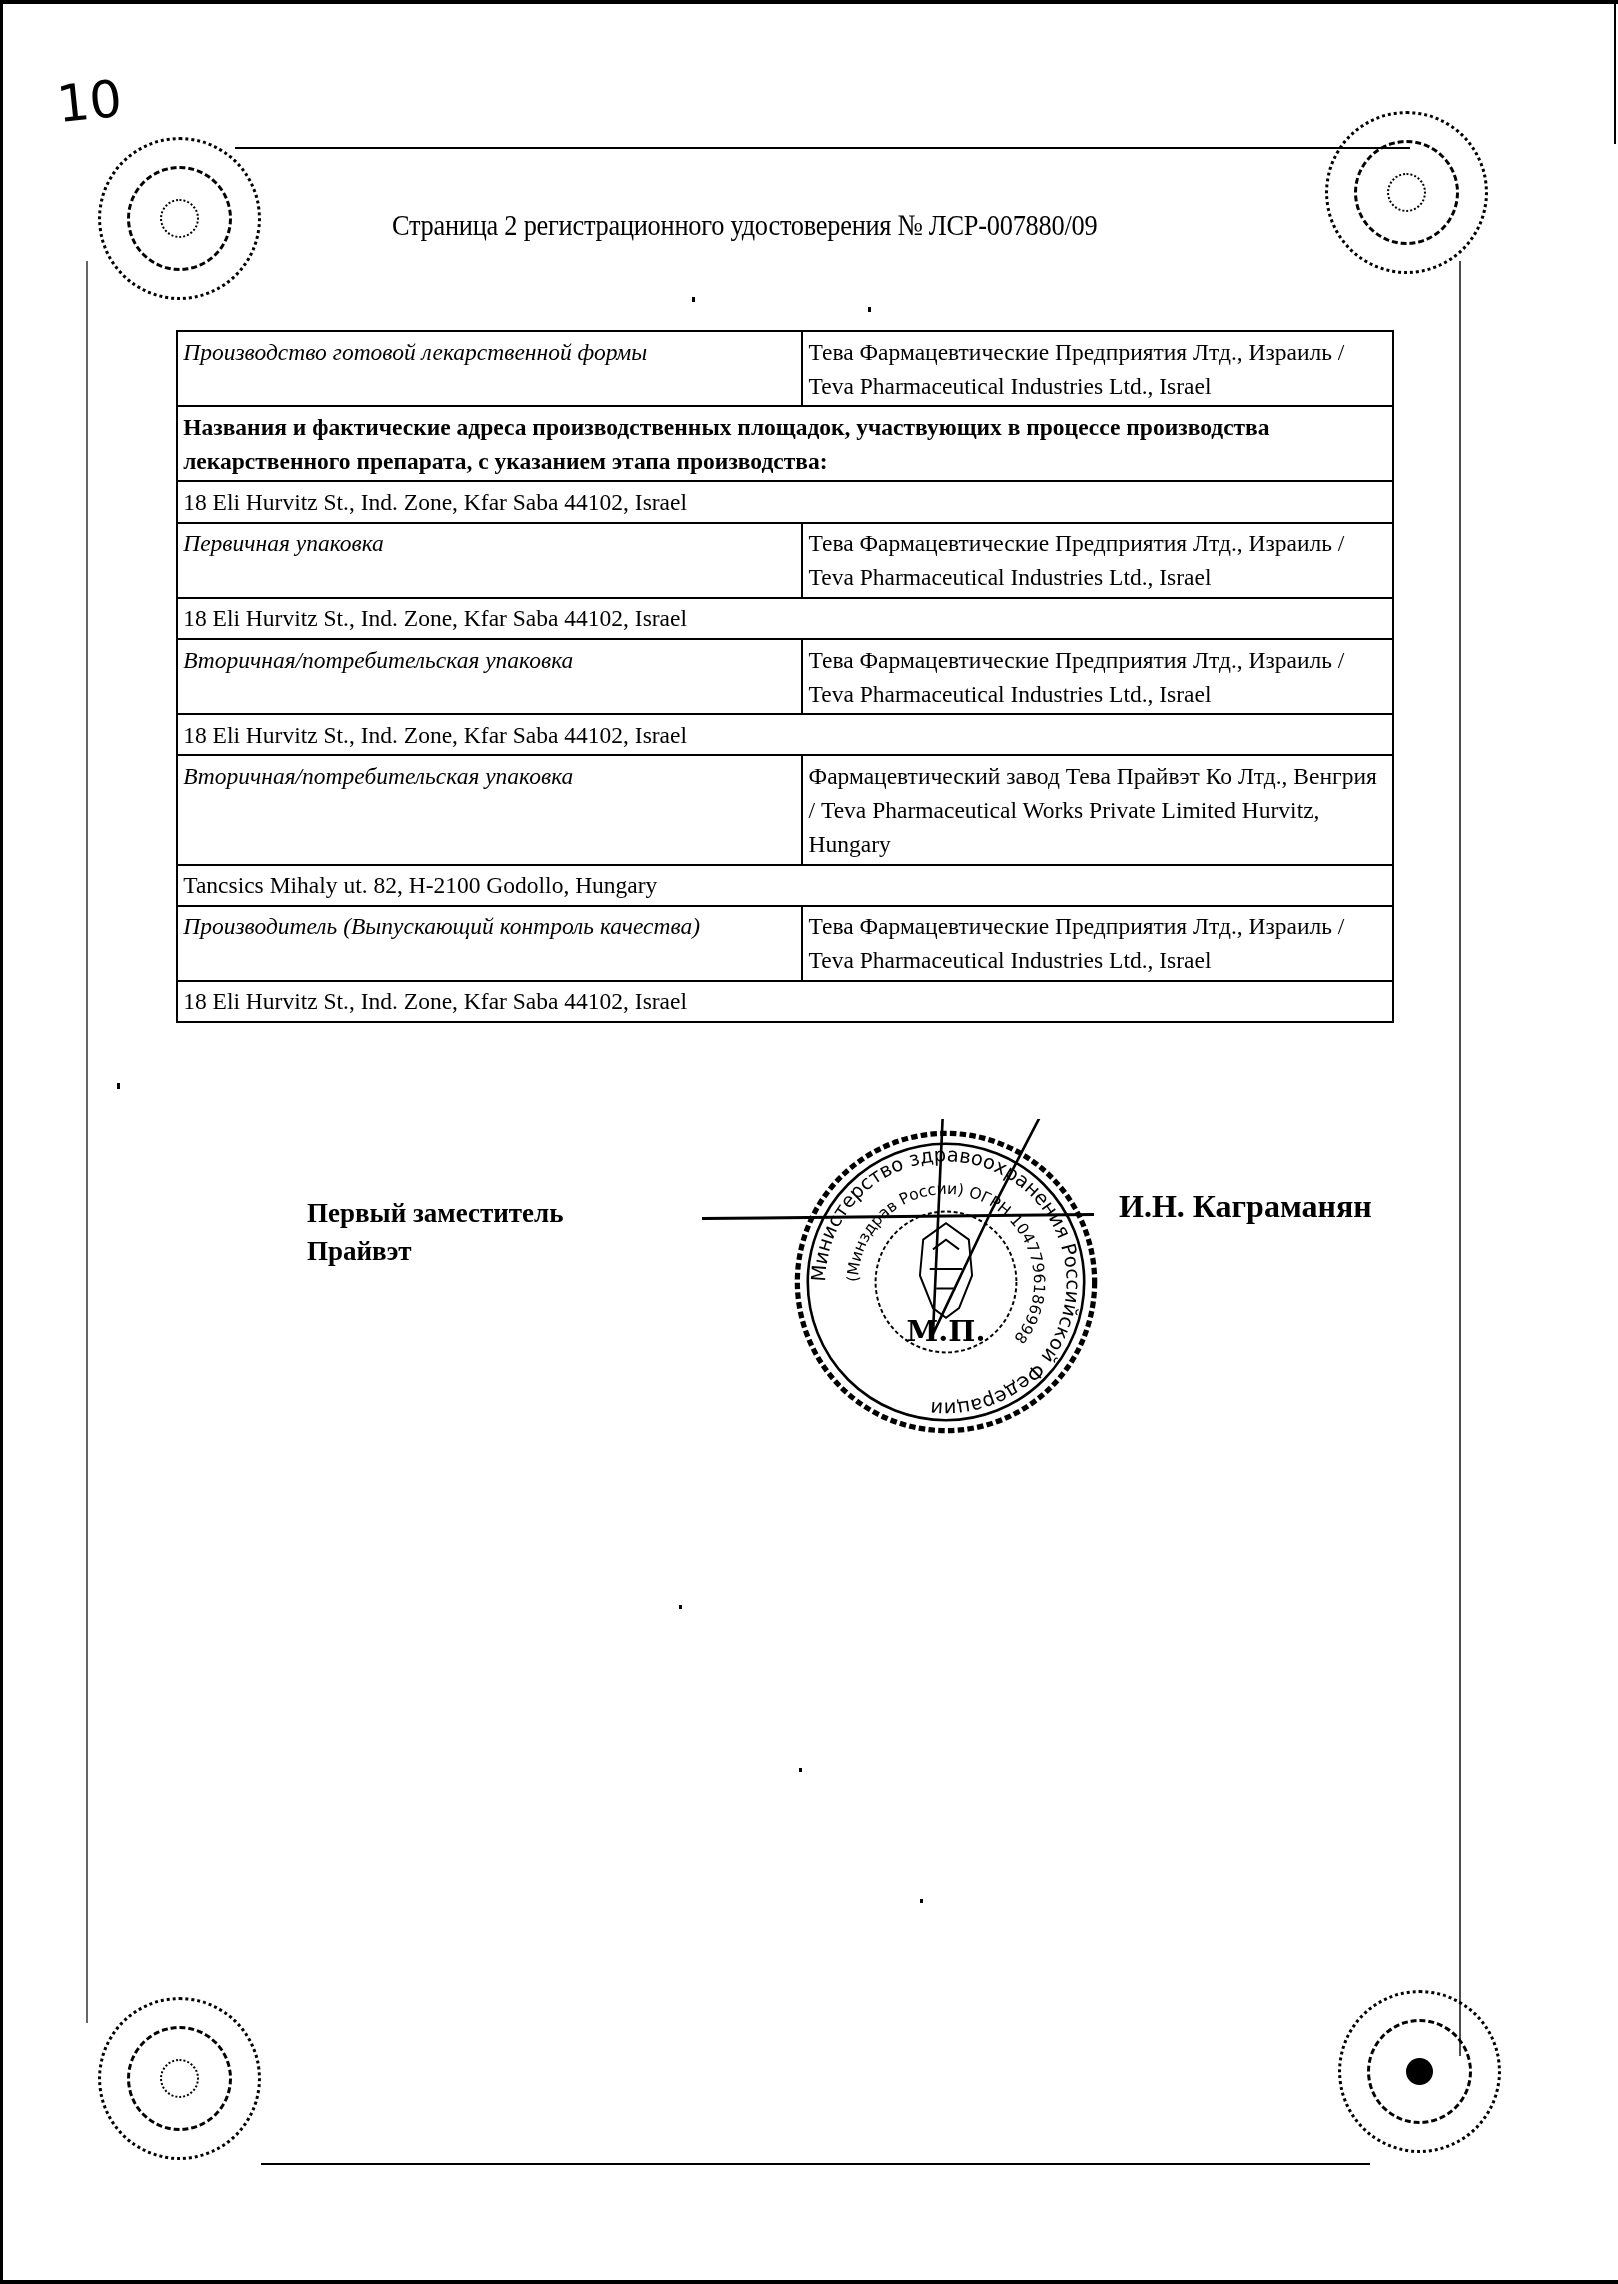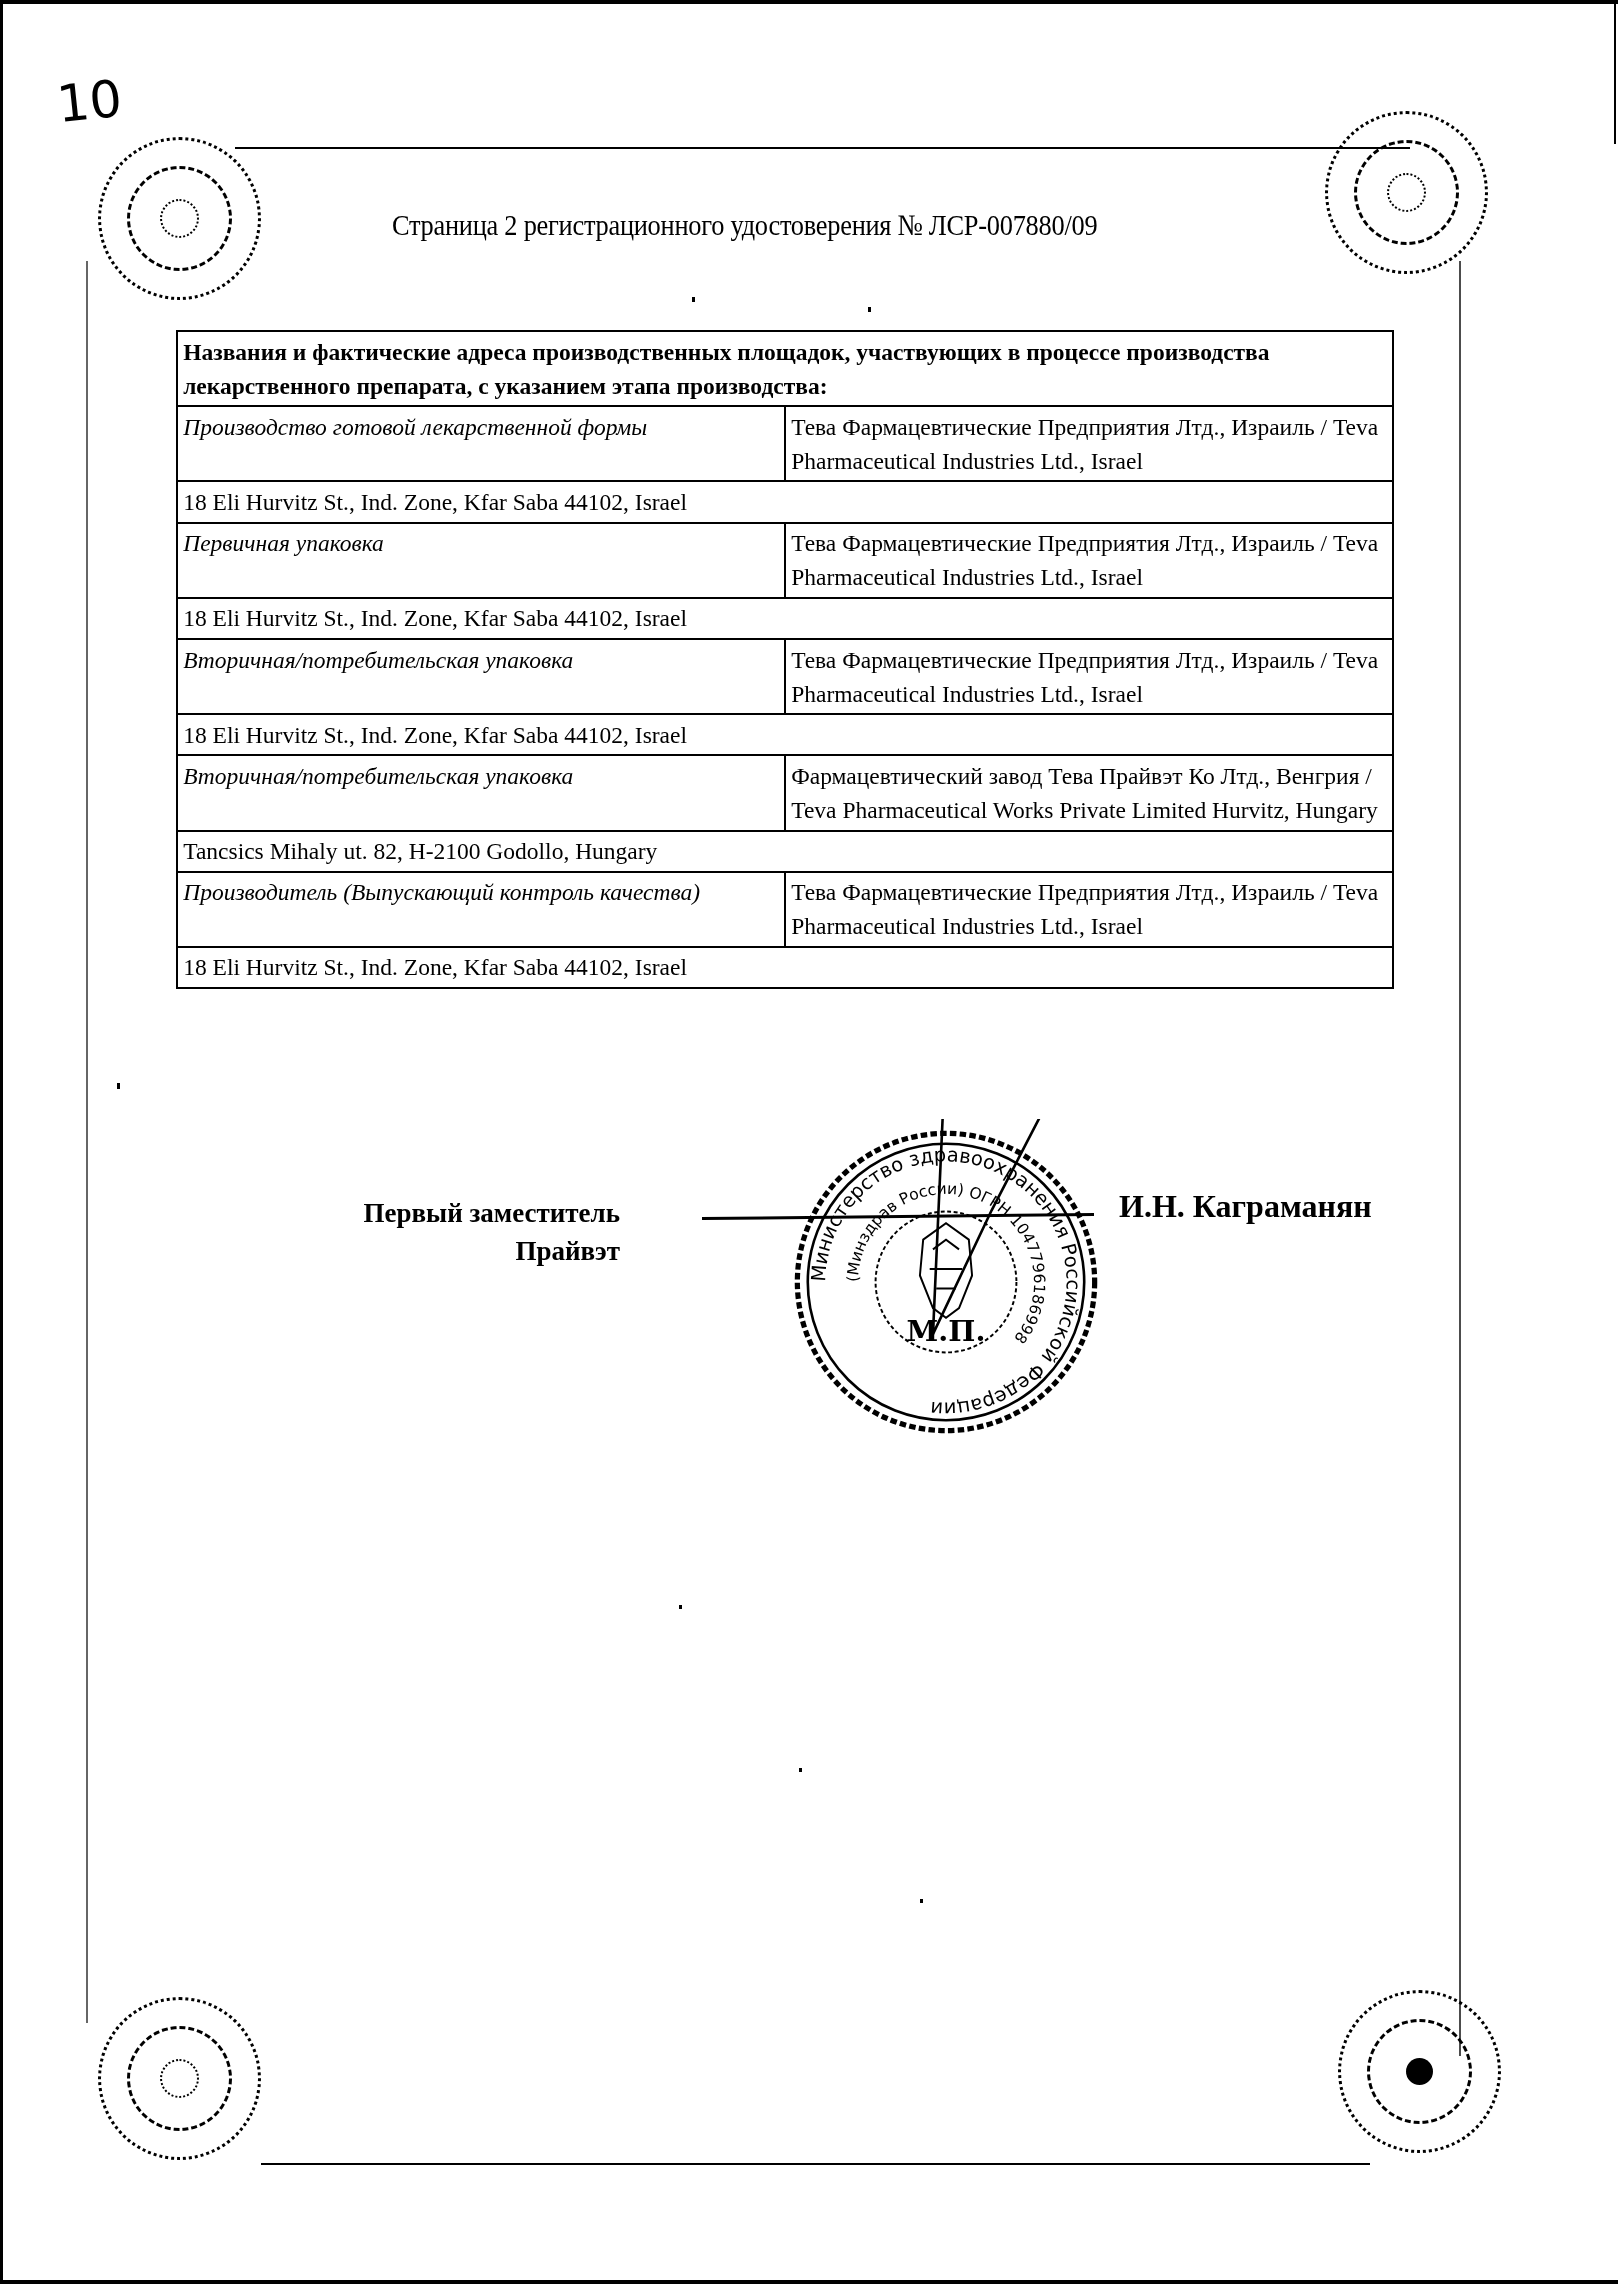--- a/index.html
+++ b/index.html
@@ -35,21 +35,21 @@
   }
   table.sites td {
     border: 2.6px solid #000; padding: 2.6px 5.2px; vertical-align: top;
     font-size: 23.5px; line-height: 34px;
   }
   .hdr-cell { font-weight: bold; font-size: 25px; line-height: 38px; padding: 11.7px 5.2px 6.5px 5.2px; }
   .stage { font-style: italic; width: 613px; }
   .company { }
   .addr { }
   .sig-role {
-    position: absolute; left: 307px; top: 1194px; width: 313px; text-align: right;
+    position: absolute; left: 307px; top: 1194px; width: 313px; text-align: left;
     font-weight: bold; font-size: 27px; line-height: 38px;
   }
   .sig-line { position: absolute; left: 702px; top: 1215px; width: 392px; height: 2.6px; background: #000; transform: rotate(-0.6deg); }
   .sig-name {
     position: absolute; left: 1119px; top: 1188px; font-weight: bold; font-size: 32px; white-space: nowrap;
   }
   .stamp {
     position: absolute; left: 783px; top: 1119px; width: 326px; height: 326px;
   }
   .stamp svg { width: 100%; height: 100%; }
@@ -72,26 +72,26 @@
 <div class="ornament" style="left:98px;top:1997px;"></div>
 <div class="ornament filled" style="left:1338px;top:1990px;"></div>
 
 <div class="handwritten">10</div>
 
 <div class="page-title">Страница  2 регистрационного удостоверения № ЛСР-007880/09</div>
 
 <table class="sites">
   <tbody>
       <tr>
-    <td class="hdr-cell" colspan="2">Названия и фактические адреса производственных площадок, участвующих в процессе производства лекарственного препарата, с указанием этапа производства:</td>
+    <td class="stage">Производство готовой лекарственной формы</td>
+    <td class="company">Тева Фармацевтические Предприятия Лтд., Израиль / Teva Pharmaceutical Industries Ltd., Israel</td>
   </tr>
 
   <tr>
-    <td class="stage">Производство готовой лекарственной формы</td>
-    <td class="company">Тева Фармацевтические Предприятия Лтд., Израиль / Teva Pharmaceutical Industries Ltd., Israel</td>
+    <td class="hdr-cell" colspan="2">Названия и фактические адреса производственных площадок, участвующих в процессе производства лекарственного препарата, с указанием этапа производства:</td>
   </tr>
   <tr>
     <td class="addr" colspan="2">18 Eli Hurvitz St., Ind. Zone, Kfar Saba 44102, Israel</td>
   </tr>
 
   <tr>
     <td class="stage">Первичная упаковка</td>
     <td class="company">Тева Фармацевтические Предприятия Лтд., Израиль / Teva Pharmaceutical Industries Ltd., Israel</td>
   </tr>
   <tr>

